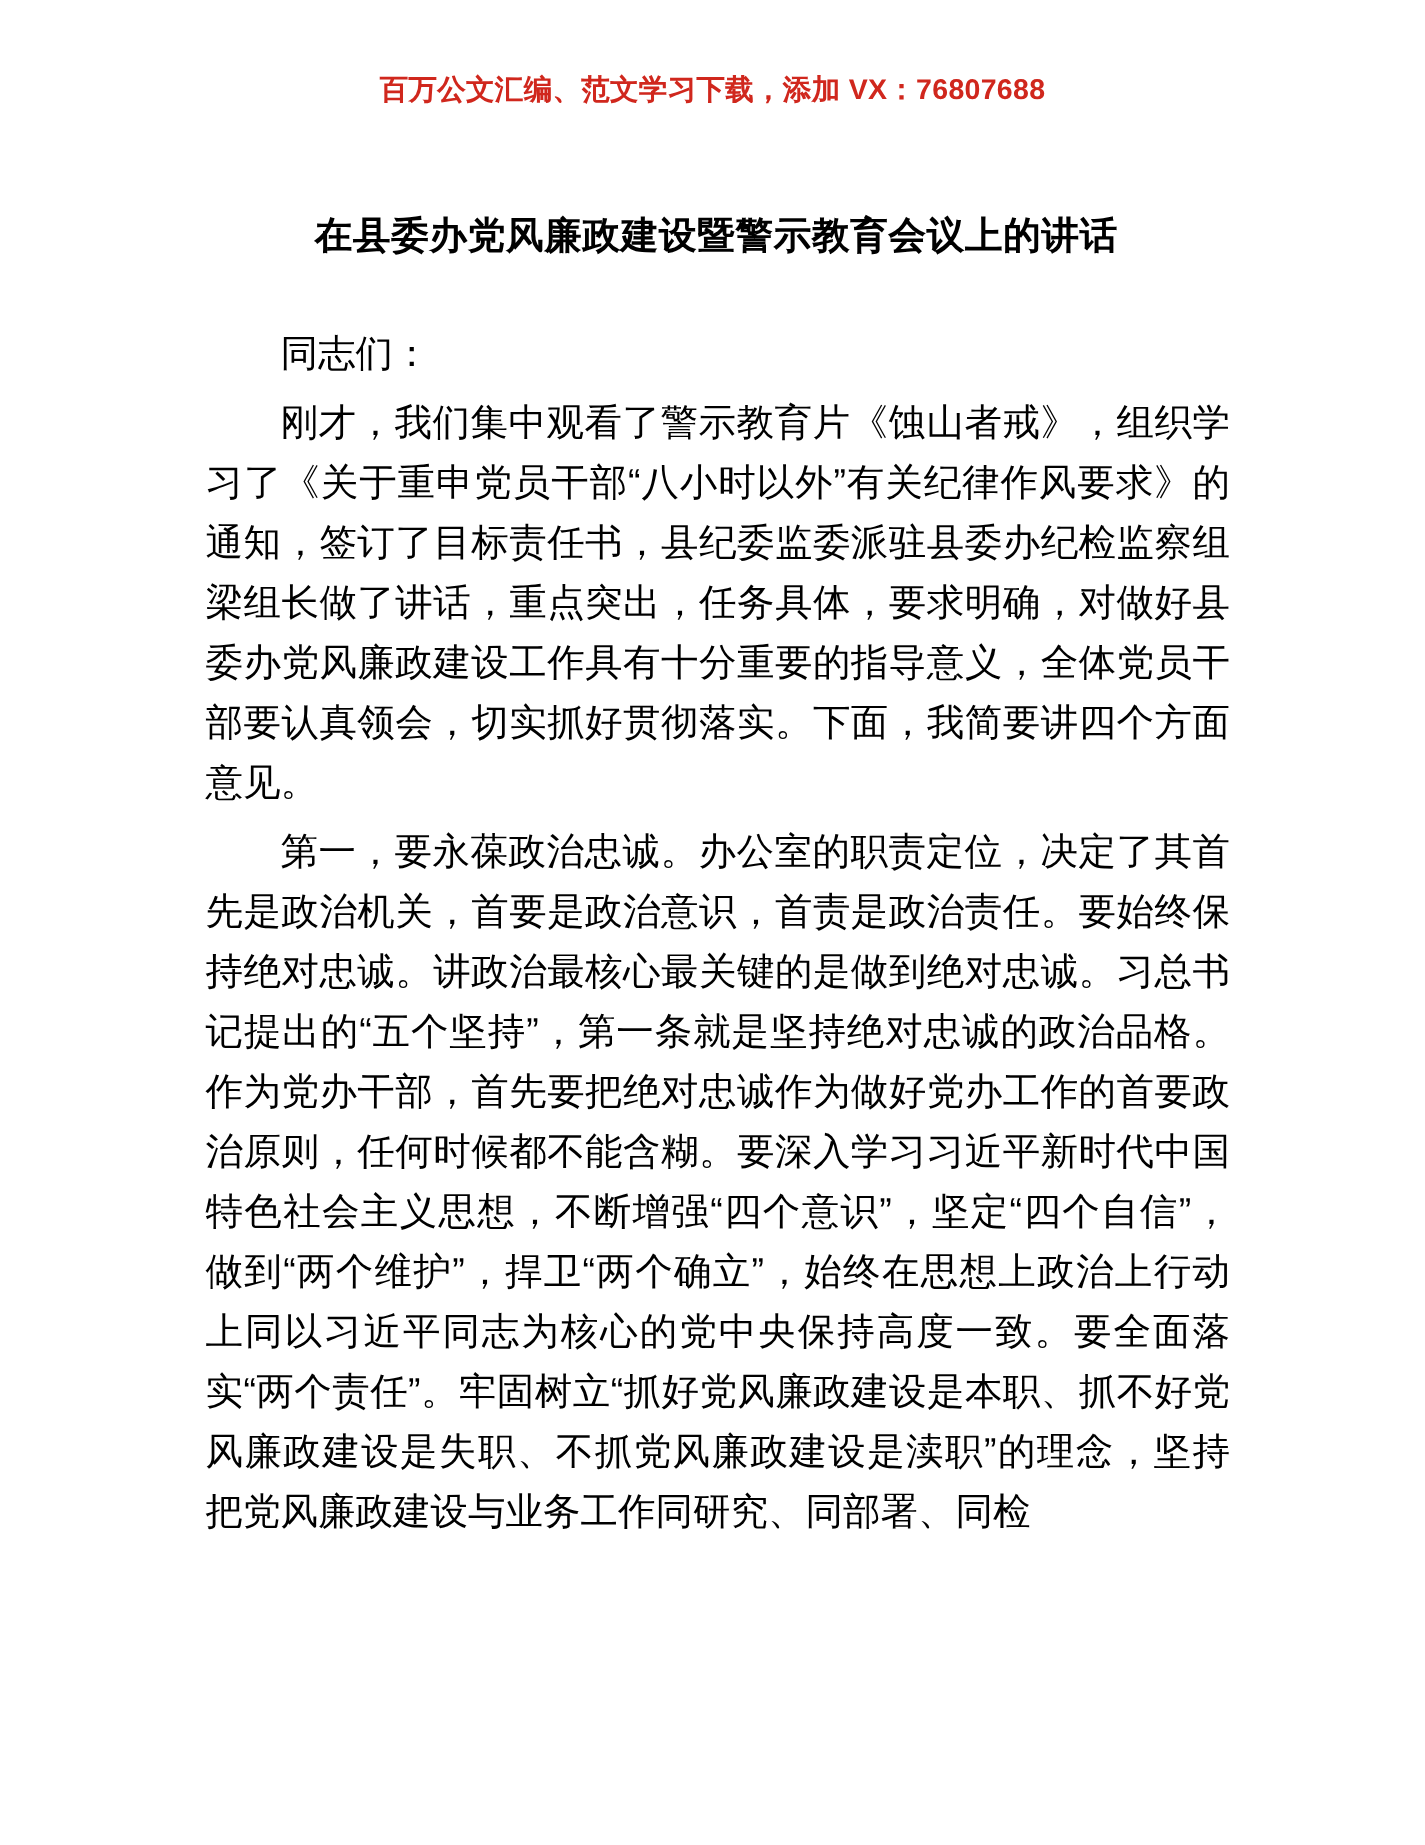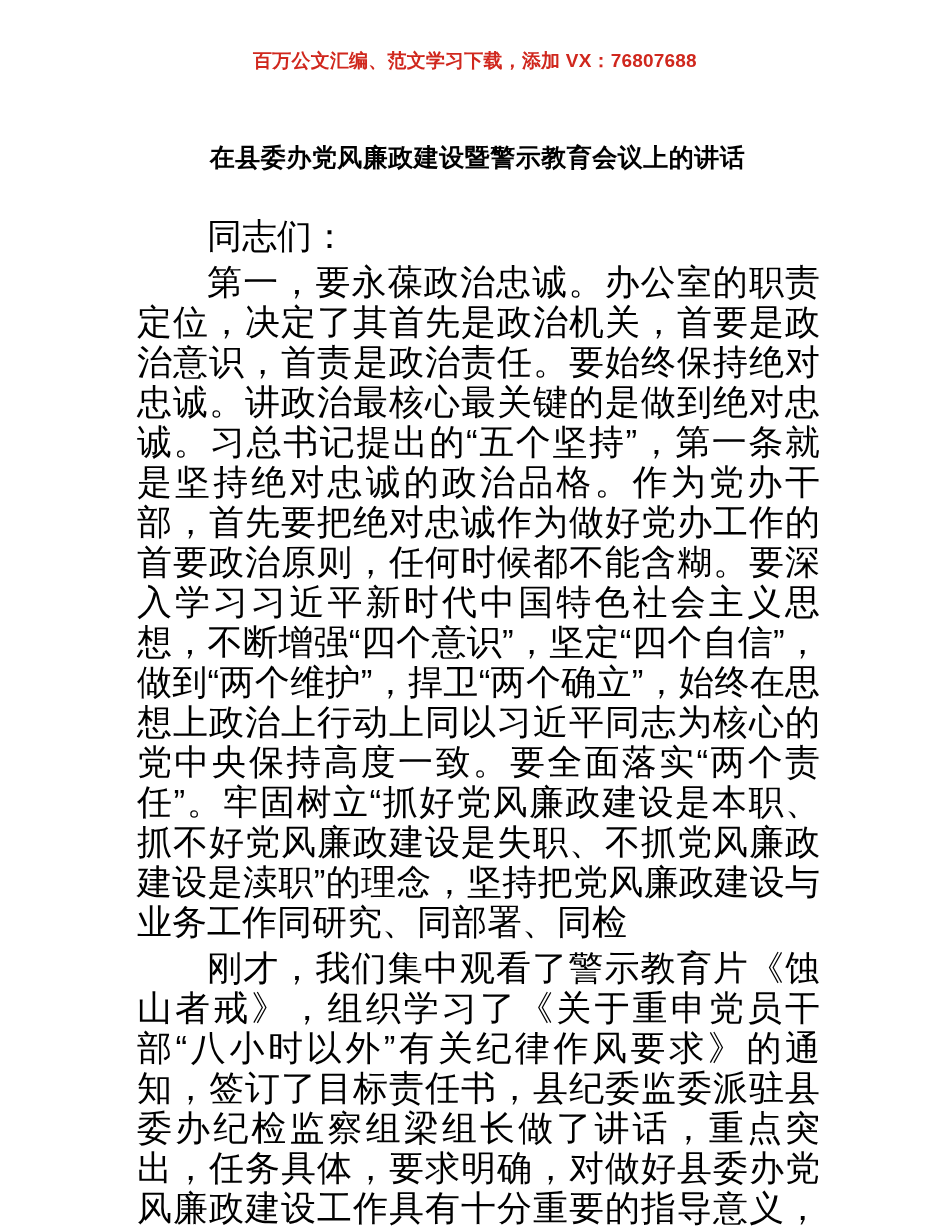--- a/index.html
+++ b/index.html
@@ -50,21 +50,21 @@
 
   
   .body-col {
     position: absolute;
     top: 216px;
     left: 137px;
     width: 683px;
   }
   .para {
     margin: 0 0 6px 0;
-    font-size: 35px;
+    font-size: 25px;
     line-height: 40px;
     text-align: justify;
     text-justify: inter-ideograph;
     text-indent: 2em;
     letter-spacing: 0px;
     word-break: break-all;
   }
   .para:last-child {
     margin-bottom: 0;
   }
@@ -75,19 +75,19 @@
 <div class="page">
 
   <div class="promo-header">百万公文汇编、范文学习下载，添加 VX：76807688</div>
 
   <h1 class="doc-title">在县委办党风廉政建设暨警示教育会议上的讲话</h1>
 
   <div class="body-col">
 
     <p class="para">同志们：</p>
 
+    <p class="para">刚才，我们集中观看了警示教育片《蚀山者戒》，组织学习了《关于重申党员干部“八小时以外”有关纪律作风要求》的通知，签订了目标责任书，县纪委监委派驻县委办纪检监察组梁组长做了讲话，重点突出，任务具体，要求明确，对做好县委办党风廉政建设工作具有十分重要的指导意义，全体党员干部要认真领会，切实抓好贯彻落实。下面，我简要讲四个方面意见。</p>
+
     <p class="para">第一，要永葆政治忠诚。办公室的职责定位，决定了其首先是政治机关，首要是政治意识，首责是政治责任。要始终保持绝对忠诚。讲政治最核心最关键的是做到绝对忠诚。习总书记提出的“五个坚持”，第一条就是坚持绝对忠诚的政治品格。作为党办干部，首先要把绝对忠诚作为做好党办工作的首要政治原则，任何时候都不能含糊。要深入学习习近平新时代中国特色社会主义思想，不断增强“四个意识”，坚定“四个自信”，做到“两个维护”，捍卫“两个确立”，始终在思想上政治上行动上同以习近平同志为核心的党中央保持高度一致。要全面落实“两个责任”。牢固树立“抓好党风廉政建设是本职、抓不好党风廉政建设是失职、不抓党风廉政建设是渎职”的理念，坚持把党风廉政建设与业务工作同研究、同部署、同检</p>
-
-    <p class="para">刚才，我们集中观看了警示教育片《蚀山者戒》，组织学习了《关于重申党员干部“八小时以外”有关纪律作风要求》的通知，签订了目标责任书，县纪委监委派驻县委办纪检监察组梁组长做了讲话，重点突出，任务具体，要求明确，对做好县委办党风廉政建设工作具有十分重要的指导意义，全体党员干部要认真领会，切实抓好贯彻落实。下面，我简要讲四个方面意见。</p>
 
   </div>
 
 </div>
 
 </body></html>

